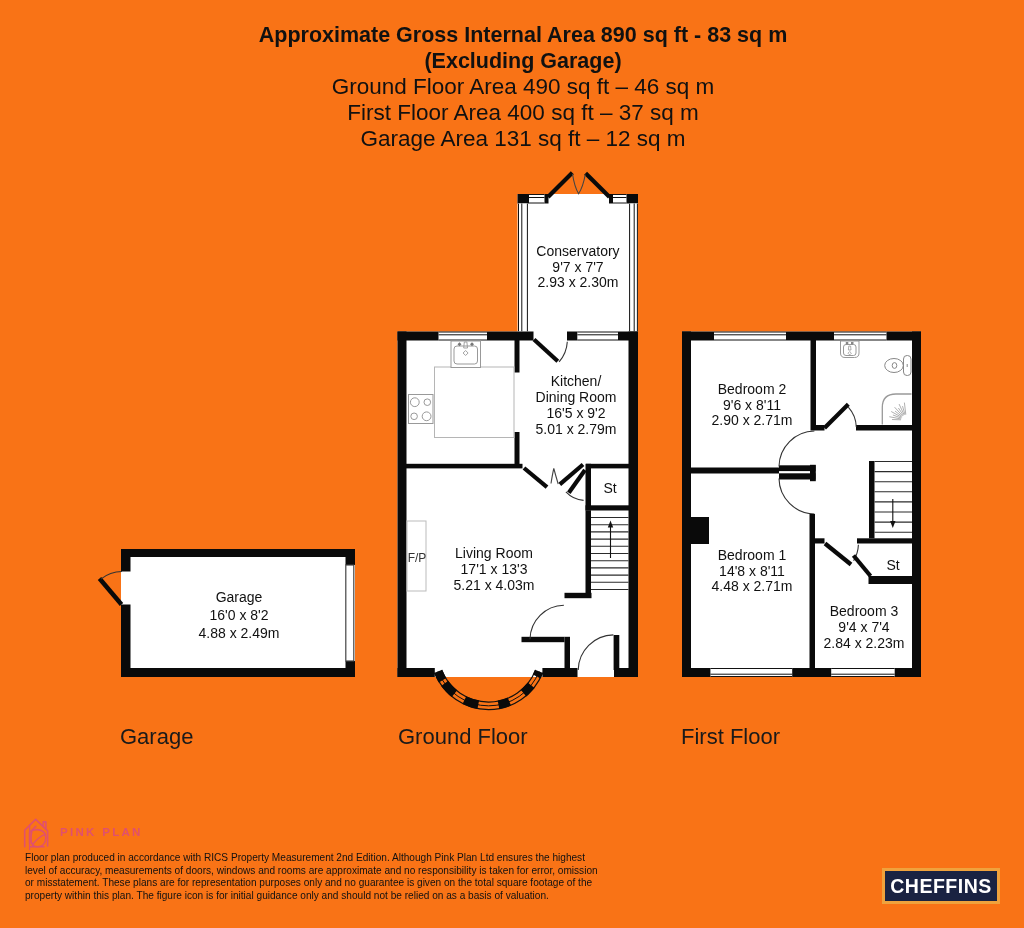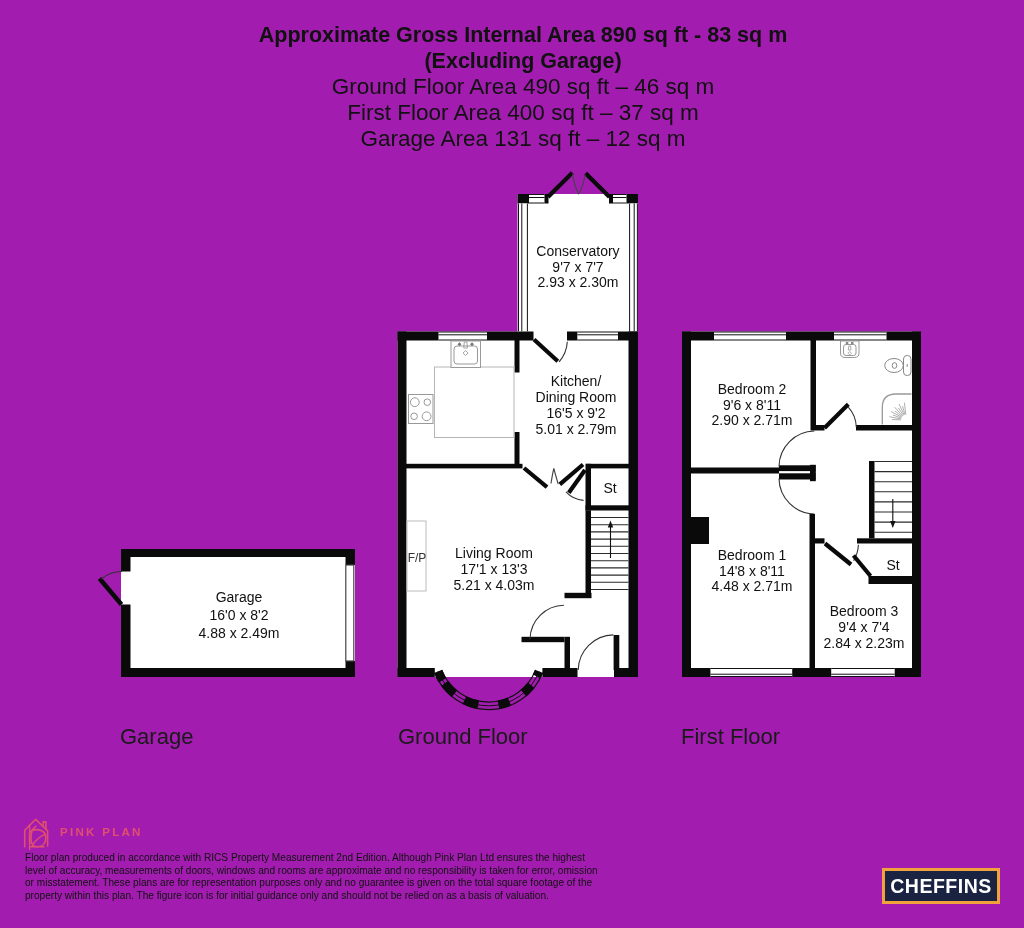--- a/index.html
+++ b/index.html
@@ -1,16 +1,16 @@
 <!DOCTYPE html>
 <html><head>
 <meta charset="utf-8">
 <style>
 html,body{margin:0;padding:0;background:#fff;}
-#page{position:relative;width:1024px;height:928px;background:#a21caf;overflow:hidden;}
+#page{position:relative;width:1024px;height:928px;background:#f97316;overflow:hidden;}
 text{font-family:"Liberation Sans",sans-serif;fill:#111;}
 .hb{font-size:21.5px;font-weight:bold;text-anchor:middle;}
 .hr{font-size:22.5px;text-anchor:middle;}
 .rm{font-size:14px;text-anchor:middle;}
 .fl{font-size:22px;fill:#1a1a1a;}
 .fp{font-size:12px;text-anchor:middle;fill:#333;}
 .pp{font-size:11.5px;font-weight:600;letter-spacing:2.3px;fill:#e0506e;}
 .ft{font-size:10.1px;fill:#222;}
 .ch{font-size:19.5px;font-weight:bold;text-anchor:middle;fill:#fff;letter-spacing:0.5px;}
 </style>

